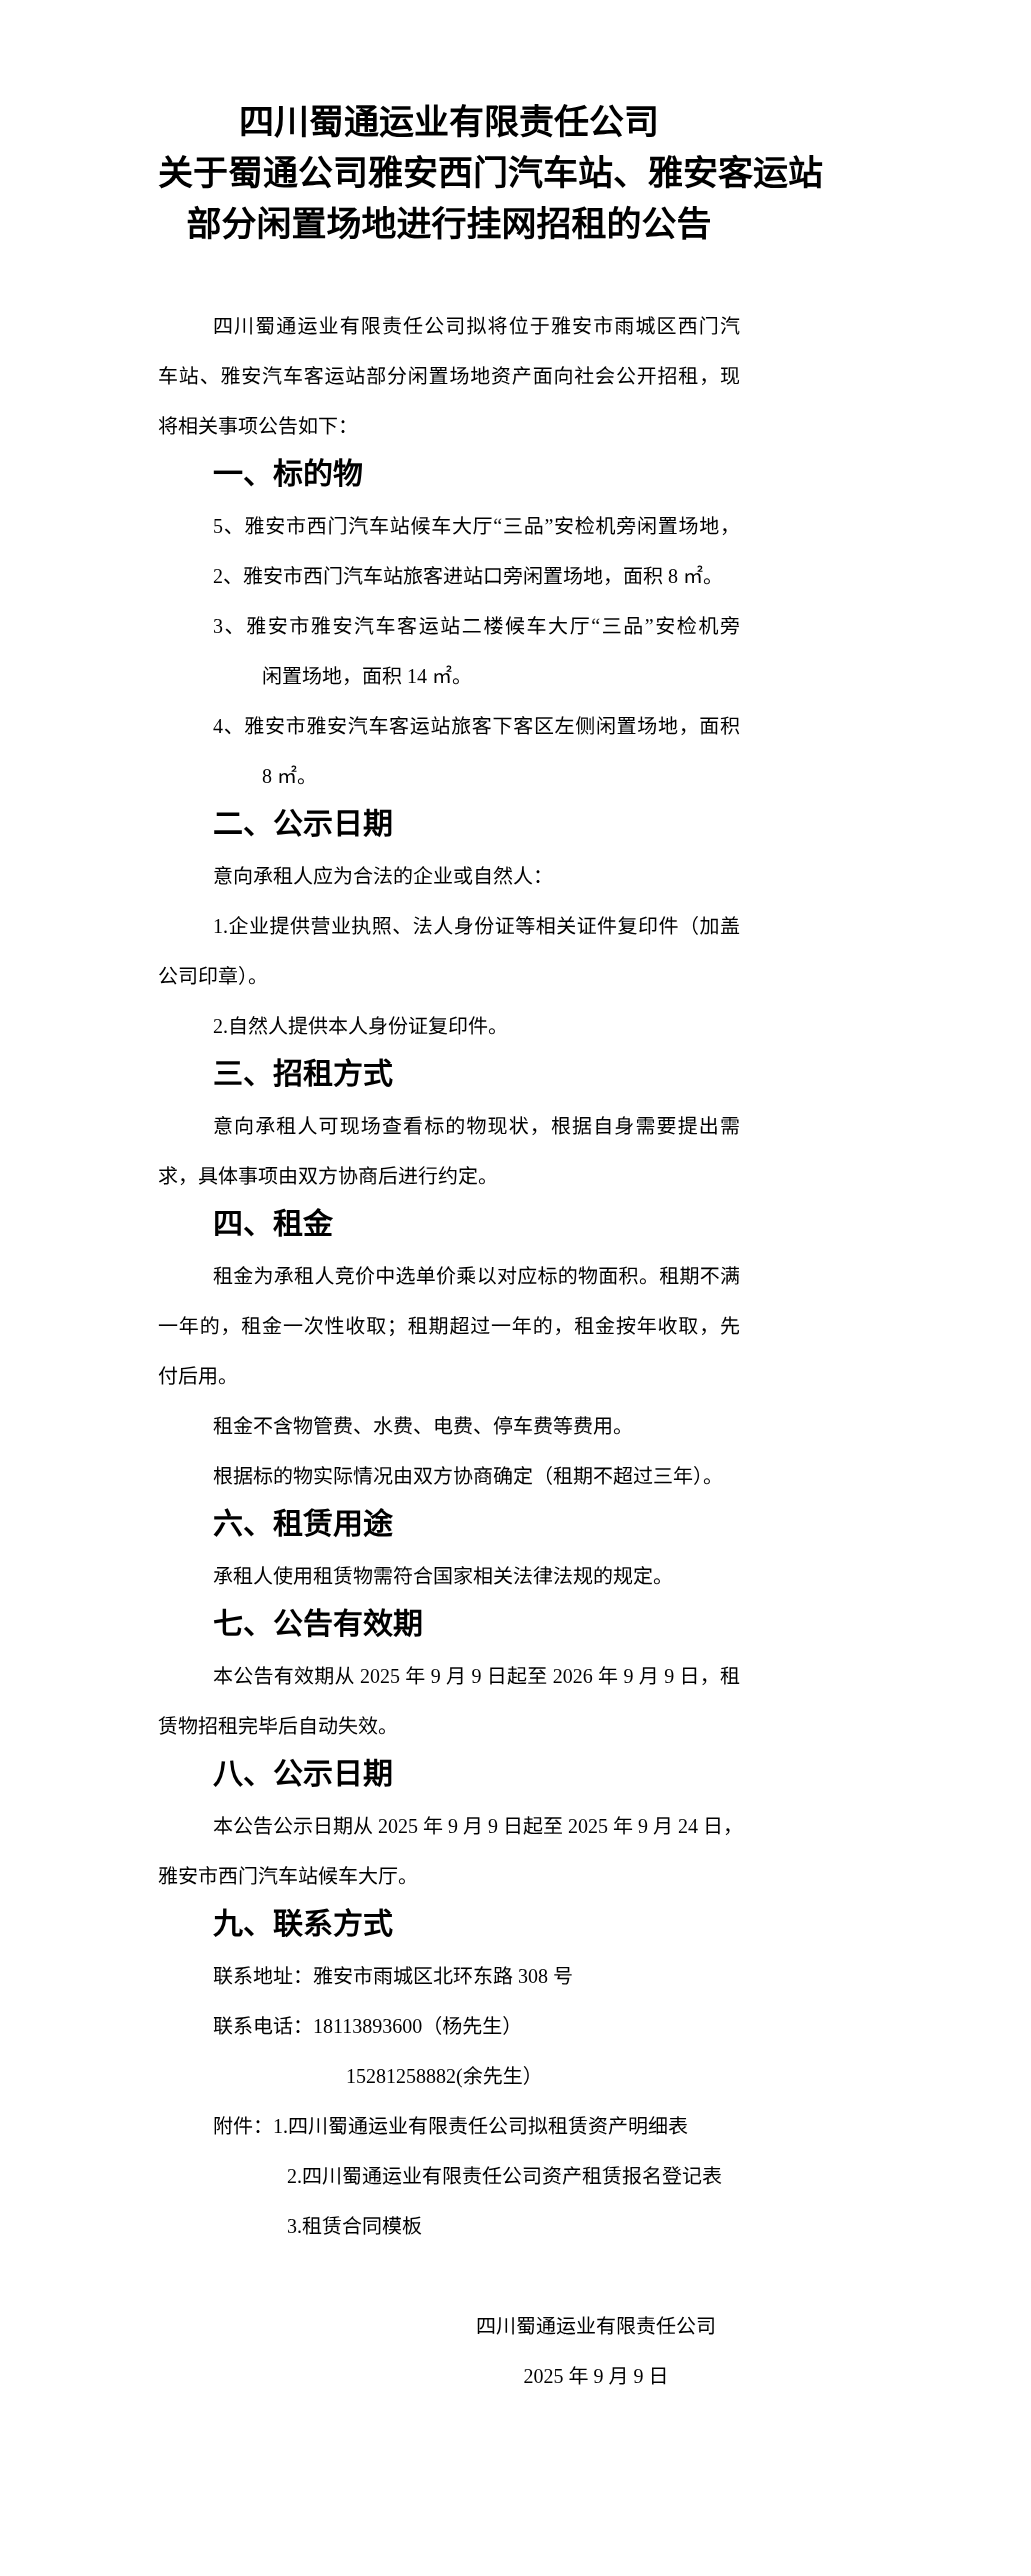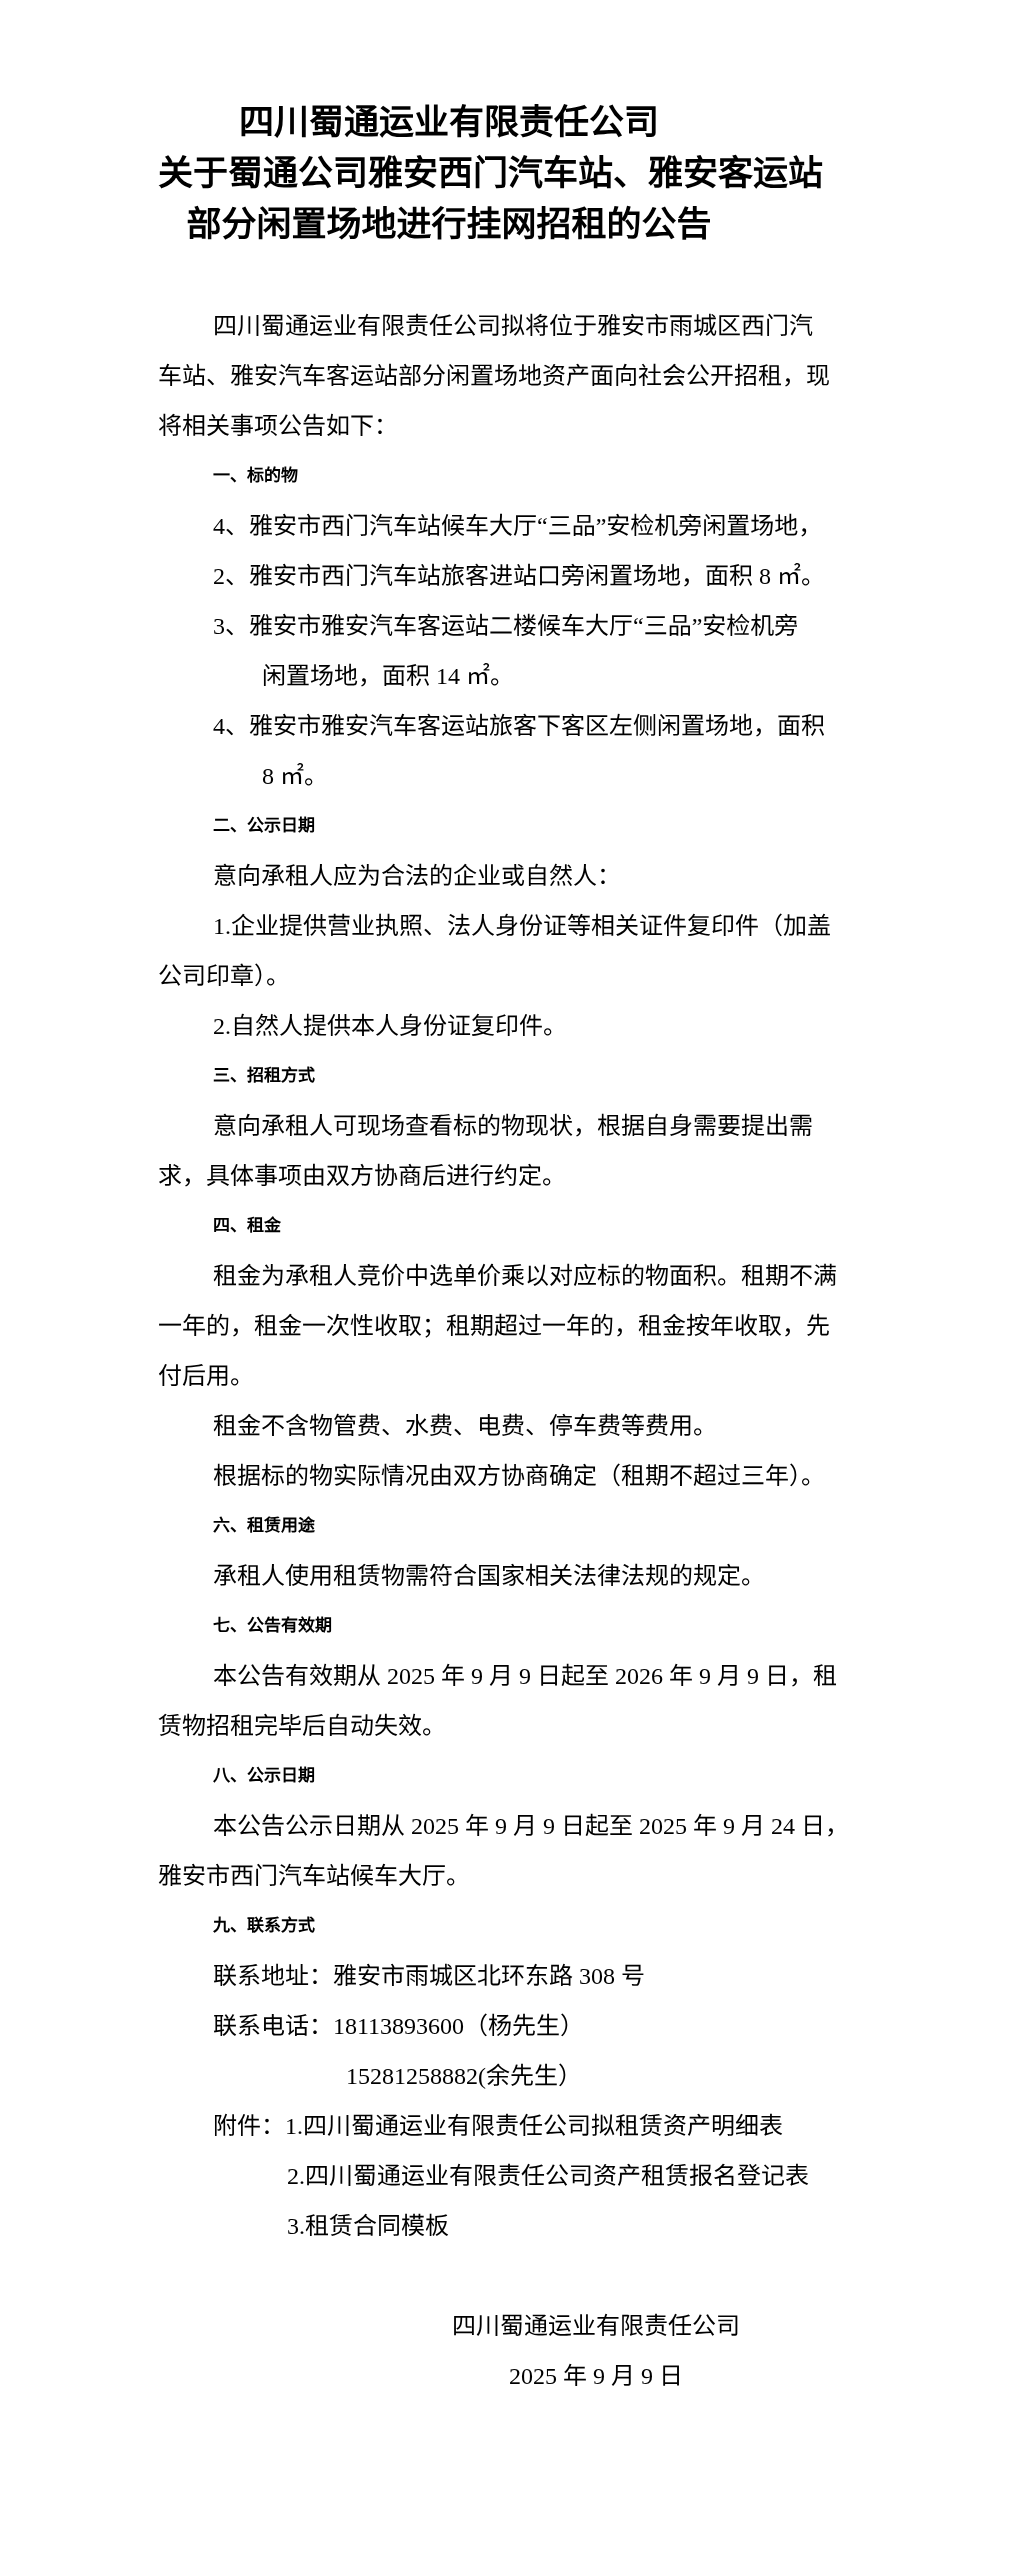--- a/index.html
+++ b/index.html
@@ -18,33 +18,33 @@
     font-family:"DejaVu Sans","Liberation Sans",sans-serif;
     font-weight:bold;
     font-size:35px;
     line-height:51px;
     height:51px;
     text-align:center;
     white-space:nowrap;
   }
   .intro{margin-top:51px;}
   .line{
-    font-size:24px;
+    font-size:20px;
     line-height:50px;
     height:50px;
     white-space:nowrap;
   }
   .fill{
     text-align:justify;
     text-align-last:justify;
   }
   .heading{
-    font-family:Liberation Sans, sans-serif;
+    font-family:Liberation Mono, monospace;
     font-weight:bold;
-    font-size:17px;
+    font-size:30px;
   }
   .ind2{padding-left:55px;}      
   .cont-item{padding-left:104px;} 
   .cont-att{padding-left:129px;}  
   .phone2{padding-left:188px;}    
   .sign{padding-left:294px;text-align:center;} 
   .blank{height:50px;}
 </style>
 </head>
 <body>
@@ -58,21 +58,21 @@
   </div>
 
   <div class="intro">
     <div class="line ind2 fill">四川蜀通运业有限责任公司拟将位于雅安市雨城区西门汽</div>
     <div class="line fill">车站、雅安汽车客运站部分闲置场地资产面向社会公开招租，现</div>
     <div class="line">将相关事项公告如下：</div>
   </div>
 
   <div>
     <div class="line heading ind2">一、标的物</div>
-    <div class="line ind2 fill">4、雅安市西门汽车站候车大厅“三品”安检机旁闲置场地，</div>
+    <div class="line ind2 fill">5、雅安市西门汽车站候车大厅“三品”安检机旁闲置场地，</div>
     <div class="line ind2">2、雅安市西门汽车站旅客进站口旁闲置场地，面积 8 ㎡。</div>
     <div class="line ind2 fill">3、雅安市雅安汽车客运站二楼候车大厅“三品”安检机旁</div>
     <div class="line cont-item">闲置场地，面积 14 ㎡。</div>
     <div class="line ind2 fill">4、雅安市雅安汽车客运站旅客下客区左侧闲置场地，面积</div>
     <div class="line cont-item">8 ㎡。</div>
   </div>
 
   <div>
     <div class="line heading ind2">二、公示日期</div>
     <div class="line ind2">意向承租人应为合法的企业或自然人：</div>

